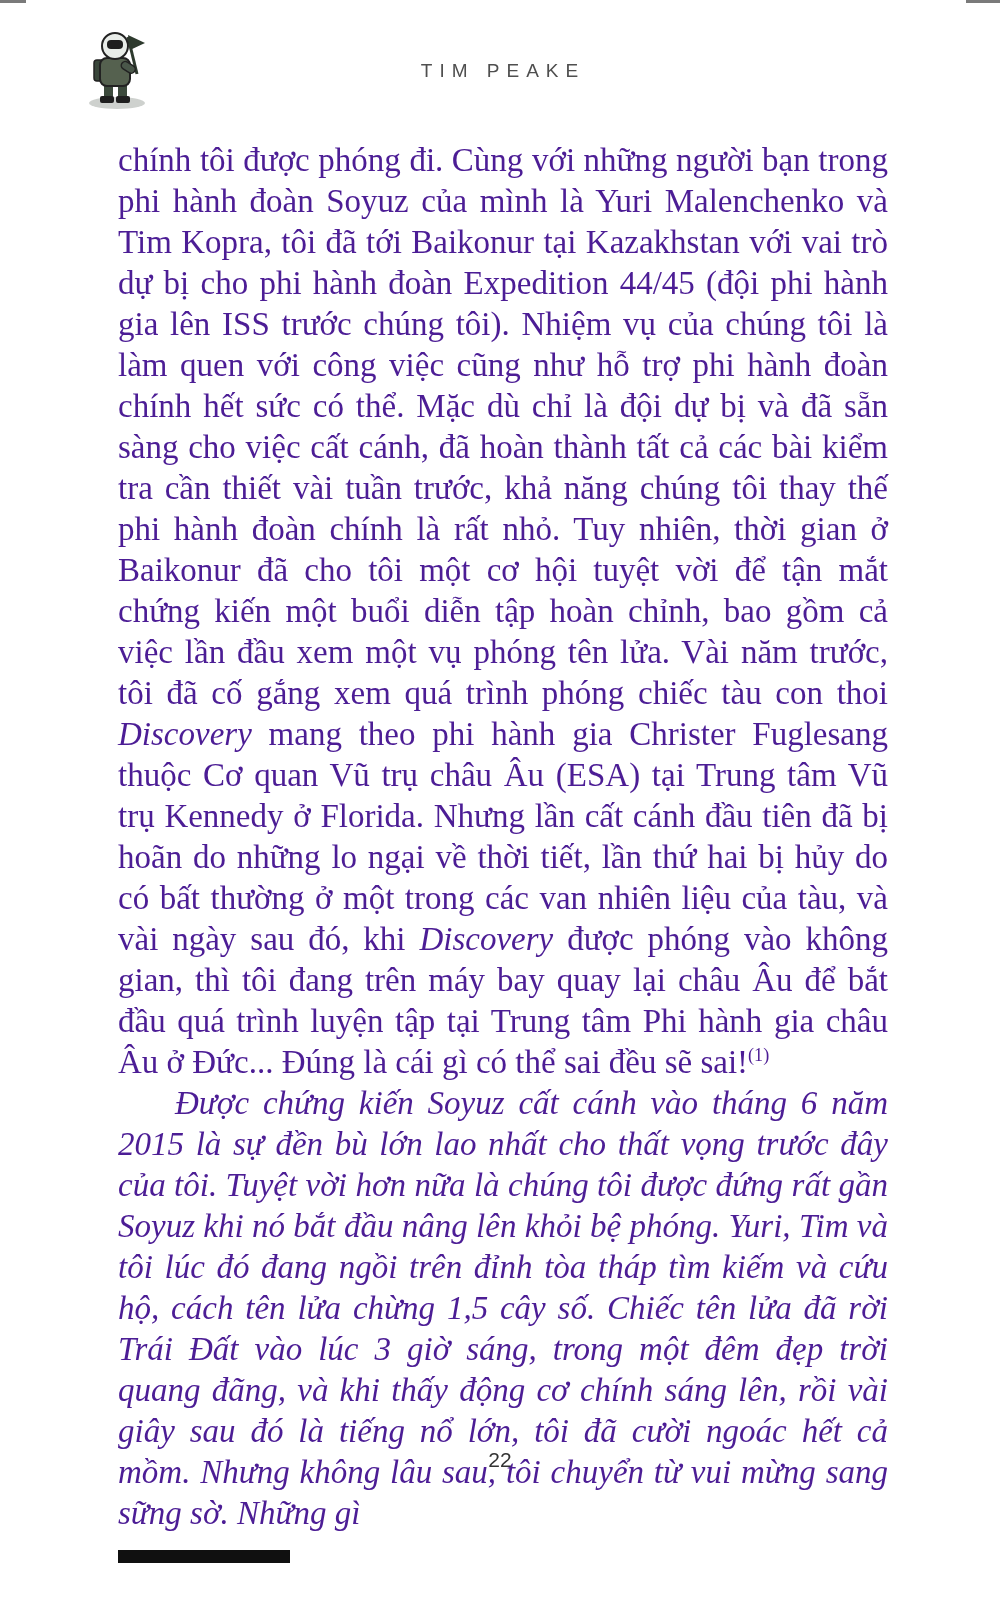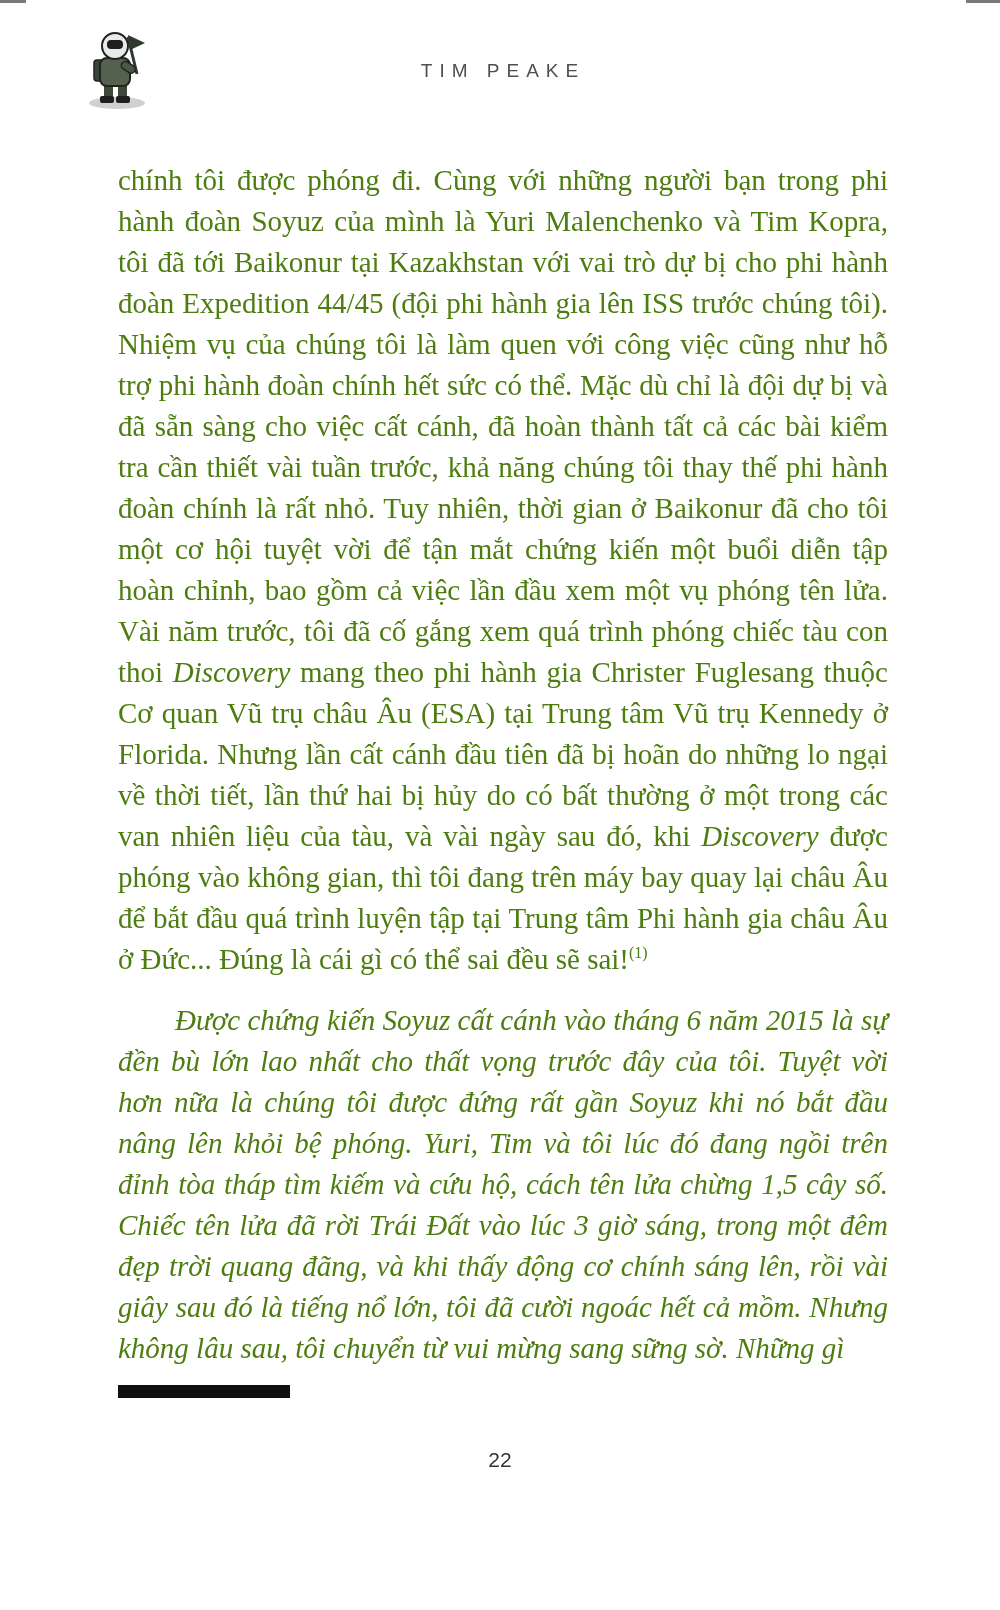--- a/index.html
+++ b/index.html
@@ -24,25 +24,24 @@
   .running-head {
     text-align:center;
     padding-top:60px;
     font-family:"Liberation Sans", sans-serif;
     font-size:19px;
     letter-spacing:7px;
     color:#4f4f4f;
   }
 
   .body-text p {
-    font-size:29px;
+    font-size:33px;
     line-height:41px;
     text-align:justify;
-    color:#4d7c0f;
-    margin-top:20px;
+    color:#4c1d95;
   }
   .body-text p.indent { text-indent:57px;font-style:italic; }
   .body-text em, .footnote em { font-style:italic; }
   .body-text sup { font-size:0.55em; line-height:0; vertical-align:super; }
 
   .footnote-rule {
     width:172px; height:13px;
     background:#101010;
     margin-top:16px;
   }

